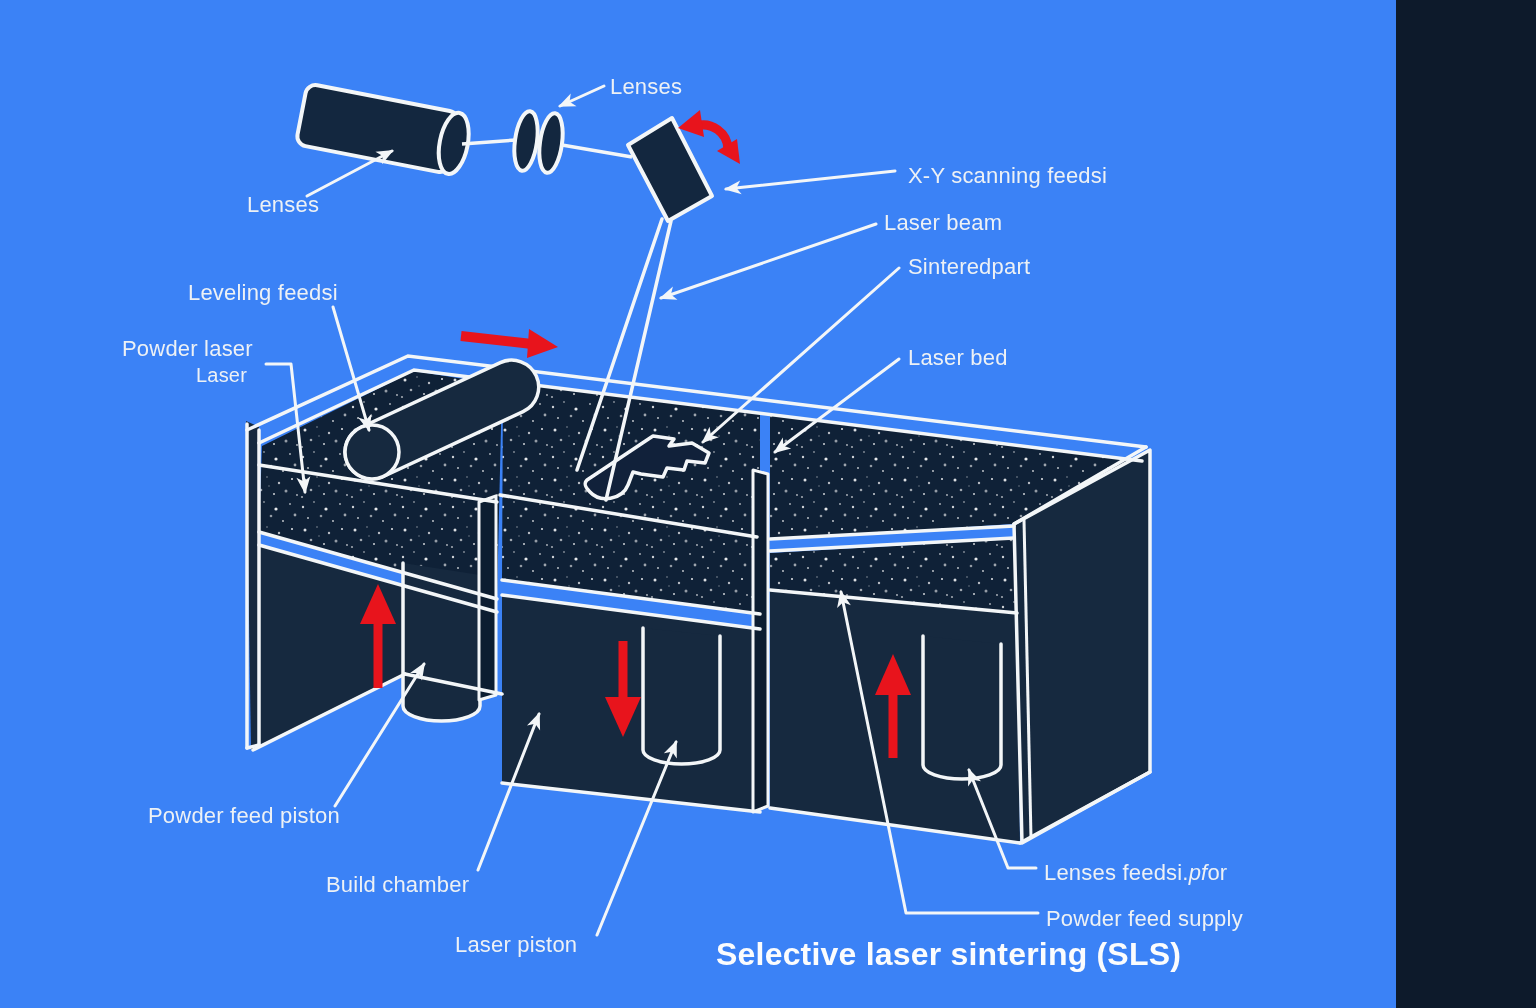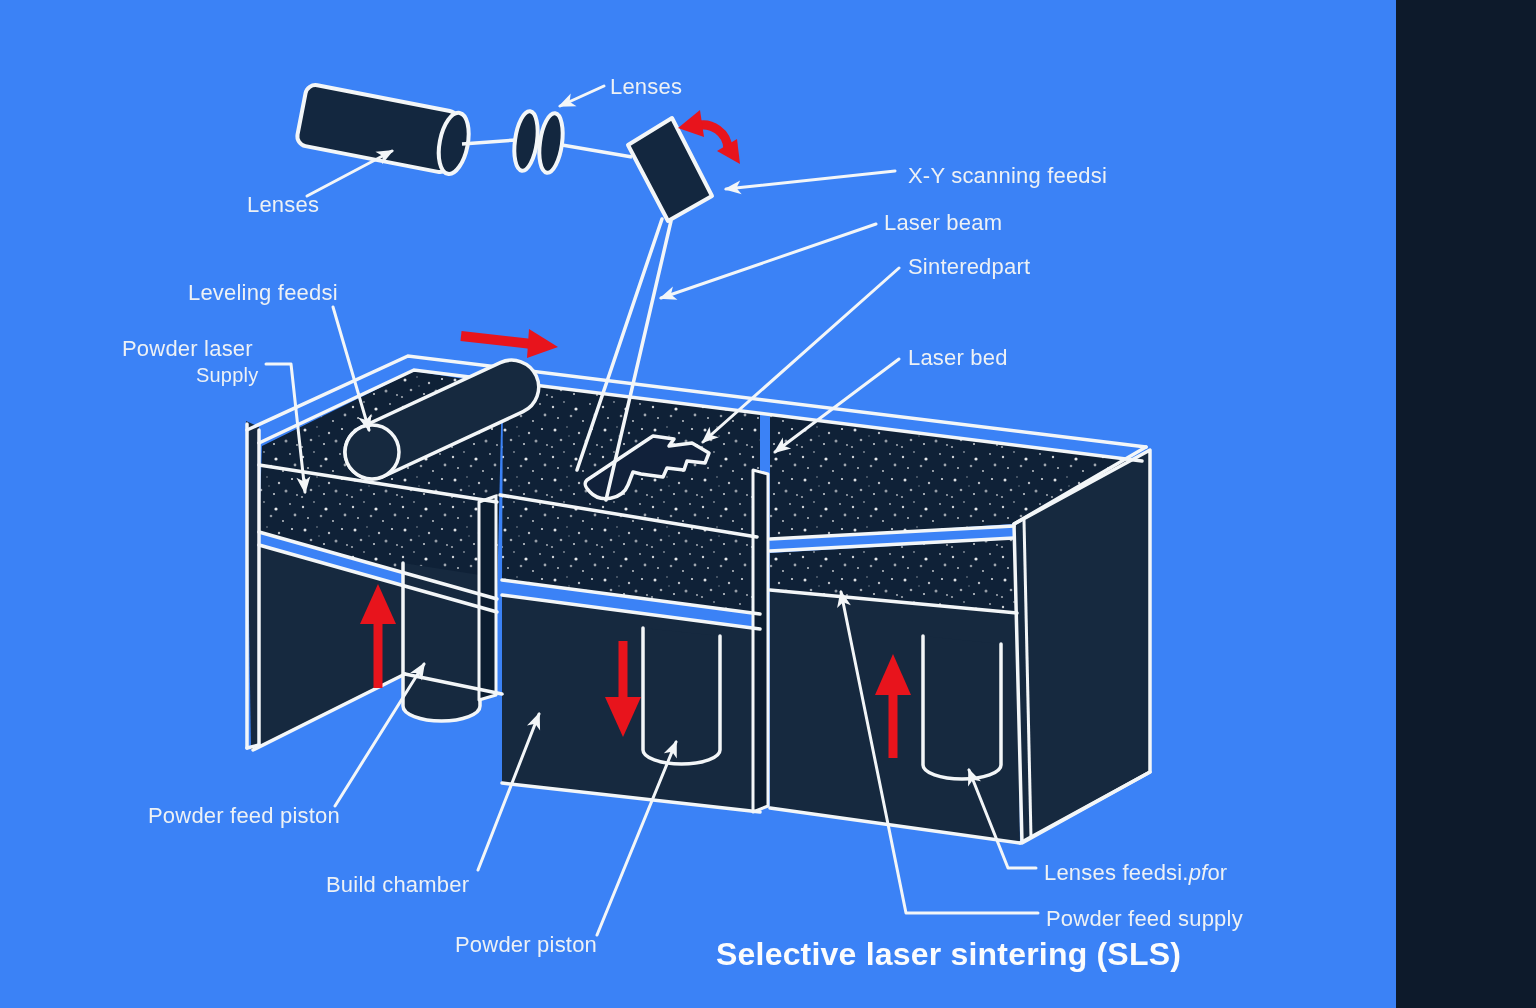--- a/index.html
+++ b/index.html
@@ -172,21 +172,21 @@
   </svg>
 
   <div class="lbl" style="left:610px;top:74px">Lenses</div>
   <div class="lbl" style="left:247px;top:192px">Lenses</div>
   <div class="lbl" style="left:908px;top:163px">X-Y scanning feedsi</div>
   <div class="lbl" style="left:884px;top:210px">Laser beam</div>
   <div class="lbl" style="left:908px;top:254px">Sinteredpart</div>
   <div class="lbl" style="left:908px;top:345px">Laser bed</div>
   <div class="lbl" style="left:188px;top:280px">Leveling feedsi</div>
   <div class="lbl" style="left:122px;top:336px">Powder laser</div>
-  <div class="lbl small" style="left:196px;top:364px">Supply</div>
+  <div class="lbl small" style="left:196px;top:364px">Laser</div>
   <div class="lbl" style="left:148px;top:803px">Powder feed piston</div>
   <div class="lbl" style="left:326px;top:872px">Build chamber</div>
-  <div class="lbl" style="left:455px;top:932px">Powder piston</div>
+  <div class="lbl" style="left:455px;top:932px">Laser piston</div>
   <div class="lbl" style="left:1044px;top:860px"><span>Lenses feedsi.</span><span class="it">pf</span><span>or</span></div>
   <div class="lbl" style="left:1046px;top:906px">Powder feed supply</div>
 
   <div class="title" style="left:716px;top:936px">Selective laser sintering (SLS)</div>
 </div>
 
 </body></html>

